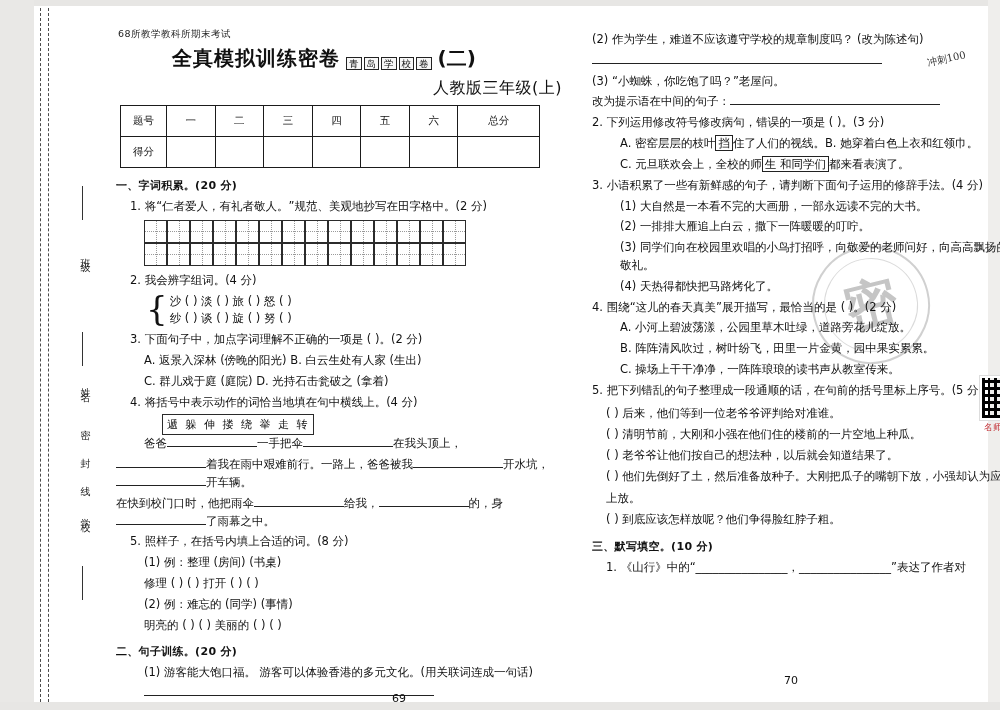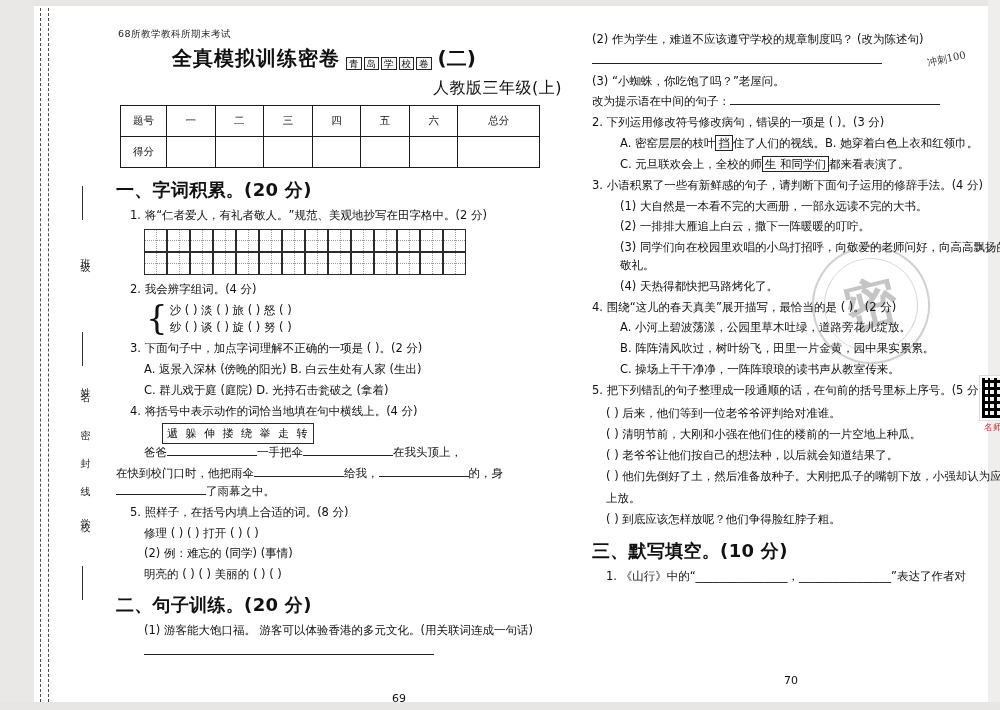--- a/index.html
+++ b/index.html
@@ -81,21 +81,21 @@
     border-collapse:collapse; width:420px; margin:0 0 10px 4px;
     font-size:10.5px;
   }
   table.score td {
     border:1px solid #1b1b1b; height:31px; text-align:center; padding:0 2px;
     font-family:"DejaVu Sans", sans-serif;
   }
   table.score td.lab { width:46px; }
 
   .sec-head {
-    font-size:18px; font-weight:bold; margin:9px 0 5px 0; letter-spacing:0.3px;
+    font-size:11px; font-weight:bold; margin:9px 0 5px 0; letter-spacing:0.3px;
   }
   .q { font-size:11.5px; line-height:1.55; margin:3px 0 3px 14px; }
   .q2 { font-size:11.5px; line-height:1.55; margin:3px 0 3px 28px; }
   .indent-flat { margin-left:0; }
 
   .tianzi {
     display:grid; grid-template-columns:repeat(14, 23px); grid-template-rows:repeat(2,23px);
     margin:4px 0 6px 28px; width:322px;
   }
   .tianzi div {
@@ -288,23 +288,25 @@
 
       <div class="q">3. 下面句子中，加点字词理解不正确的一项是 (    )。(2 分)</div>
       <div class="q2">A. 返景入深林 (傍晚的阳光)        B. 白云生处有人家 (生出)</div>
       <div class="q2">C. 群儿戏于庭 (庭院)        D. 光持石击瓮破之 (拿着)</div>
 
       <div class="q">4. 将括号中表示动作的词恰当地填在句中横线上。(4 分)</div>
       <div class="q2">
         <span class="wordbank">遞 躲 伸 搂 绕 举 走 转</span>
         <span class="nowrap">爸爸<span class="blank m"></span>一手把伞<span class="blank m"></span>在我头顶上，</span>
       </div>
+      <div class="q indent-flat"><span class="blank m"></span>着我在雨中艰难前行。一路上，爸爸被我<span class="blank m"></span>开水坑，<span class="blank m"></span>开车辆。</div>
       <div class="q indent-flat">在快到校门口时，他把雨伞<span class="blank m"></span>给我，<span class="blank m"></span>的，身<span class="blank m"></span>了雨幕之中。</div>
 
       <div class="q">5. 照样子，在括号内填上合适的词。(8 分)</div>
+      <div class="q2">(1) 例：整理 (房间) (书桌)</div>
       <div class="q2">修理 (    ) (    )                打开 (    ) (    )</div>
       <div class="q2">(2) 例：难忘的 (同学) (事情)</div>
       <div class="q2">明亮的 (    ) (    )                美丽的 (    ) (    )</div>
 
       <div class="sec-head">二、句子训练。(20 分)</div>
       <div class="q2">(1) 游客能大饱口福。    游客可以体验香港的多元文化。(用关联词连成一句话)</div>
       <div class="q2"><span class="blank xxl"></span></div>
 
       <div class="pagenum-left">69</div>
     </div>

